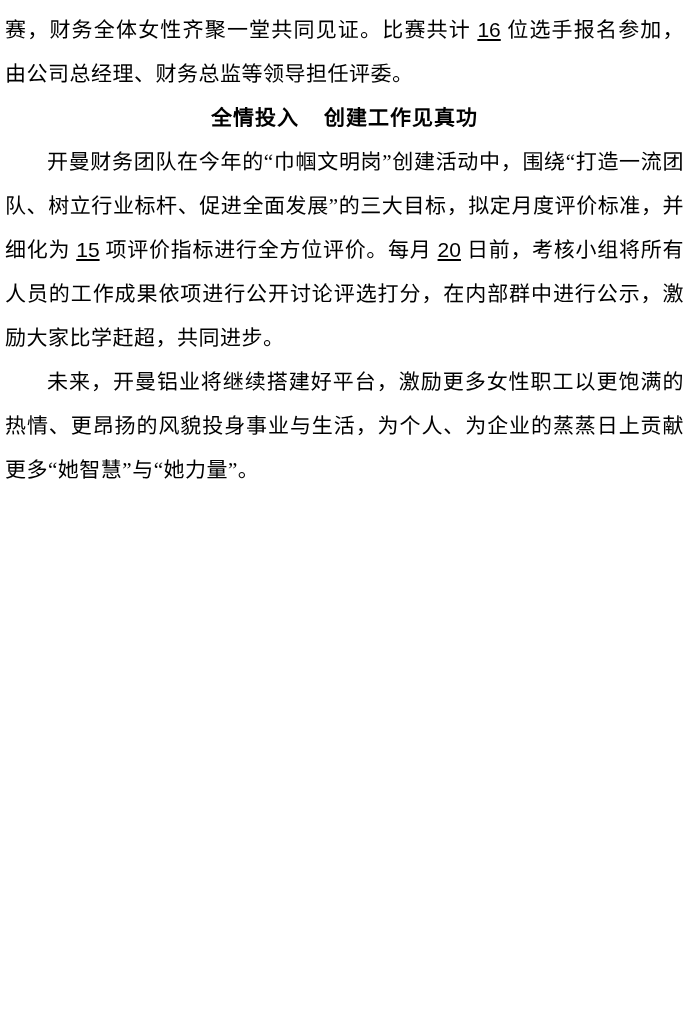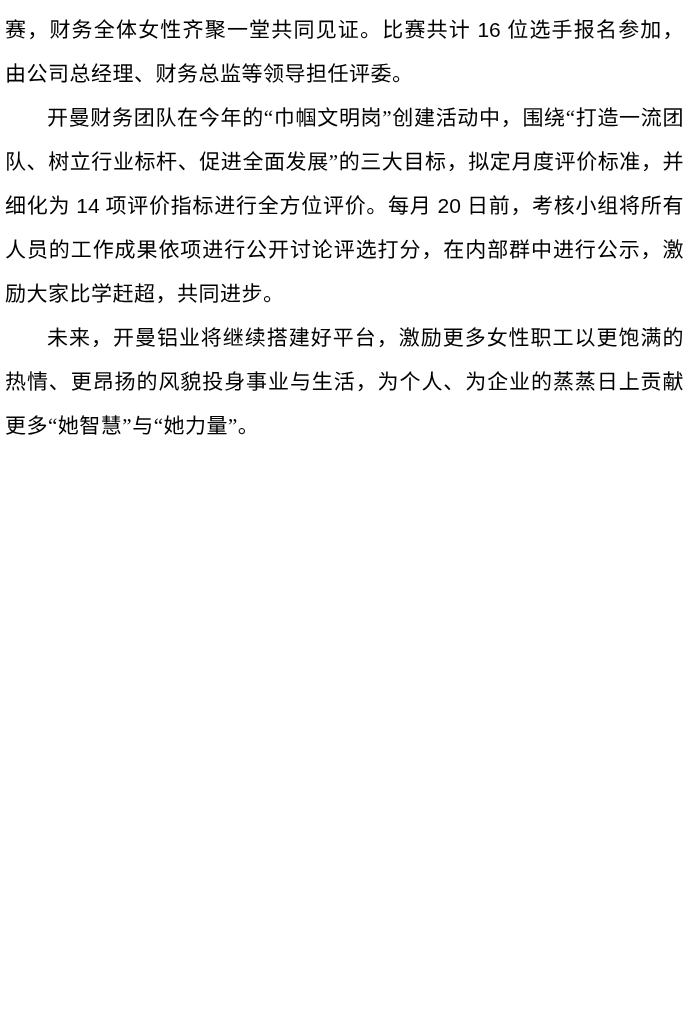--- a/index.html
+++ b/index.html
@@ -34,28 +34,30 @@
     font-size: 21px;
     font-weight: bold;
     text-align: center;
     word-spacing: 0.9em;
     letter-spacing: 1px;
   }
   
   .latin {
     font-family: "Liberation Sans", "DejaVu Sans", sans-serif;
     letter-spacing: 0;
+    text-decoration: underline;
   }
 </style>
 </head>
 <body>
 
 <div class="page">
   <p class="para cjk">赛，财务全体女性齐聚一堂共同见证。比赛共计 <span class="latin">16</span> 位选手报名参加，由公司总经理、财务总监等领导担任评委。</p>
 
 
+  <h2 class="heading cjk">全情投入 创建工作见真功</h2>
 
-  <p class="para indent cjk">开曼财务团队在今年的“巾帼文明岗”创建活动中，围绕“打造一流团队、树立行业标杆、促进全面发展”的三大目标，拟定月度评价标准，并细化为 <span class="latin">14</span> 项评价指标进行全方位评价。每月 <span class="latin">20</span> 日前，考核小组将所有人员的工作成果依项进行公开讨论评选打分，在内部群中进行公示，激励大家比学赶超，共同进步。</p>
+  <p class="para indent cjk">开曼财务团队在今年的“巾帼文明岗”创建活动中，围绕“打造一流团队、树立行业标杆、促进全面发展”的三大目标，拟定月度评价标准，并细化为 <span class="latin">15</span> 项评价指标进行全方位评价。每月 <span class="latin">20</span> 日前，考核小组将所有人员的工作成果依项进行公开讨论评选打分，在内部群中进行公示，激励大家比学赶超，共同进步。</p>
 
 
   <p class="para indent cjk">未来，开曼铝业将继续搭建好平台，激励更多女性职工以更饱满的热情、更昂扬的风貌投身事业与生活，为个人、为企业的蒸蒸日上贡献更多“她智慧”与“她力量”。</p>
 
 </div>
 
 </body></html>

